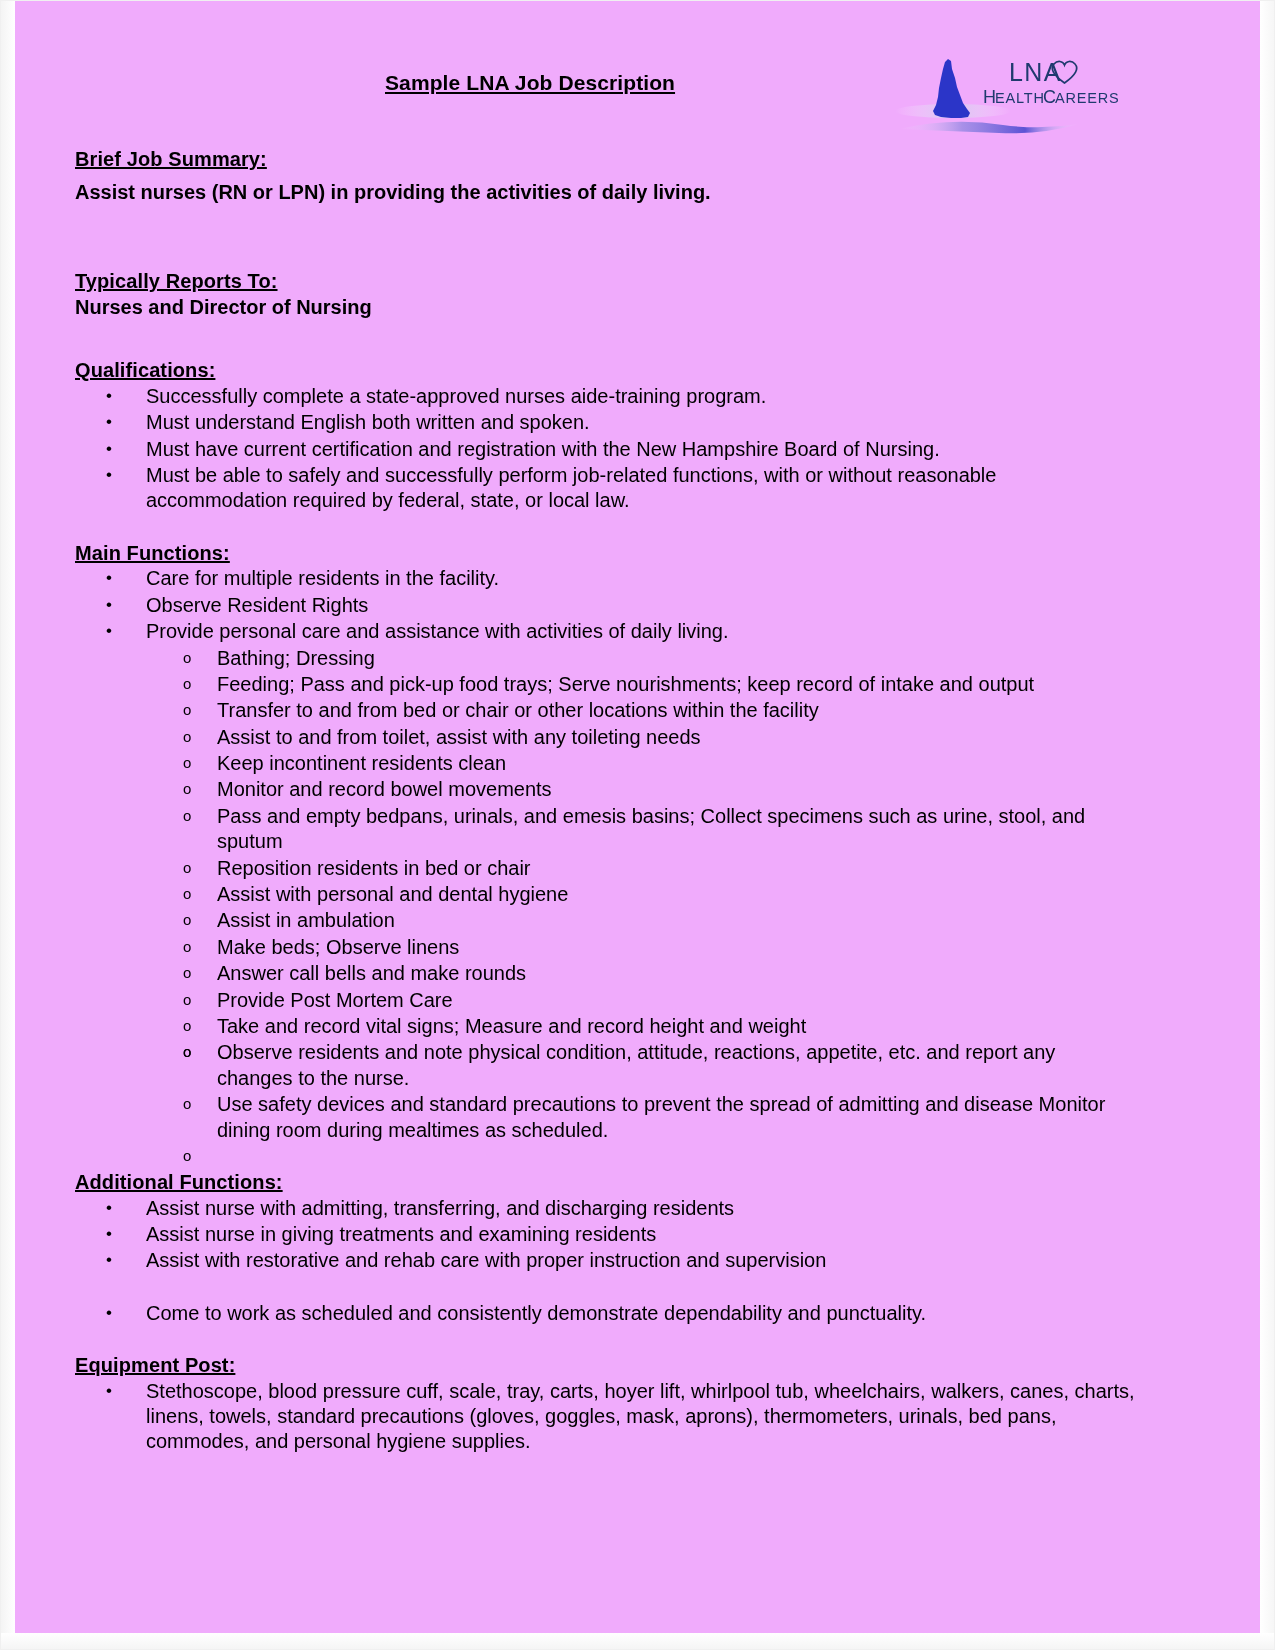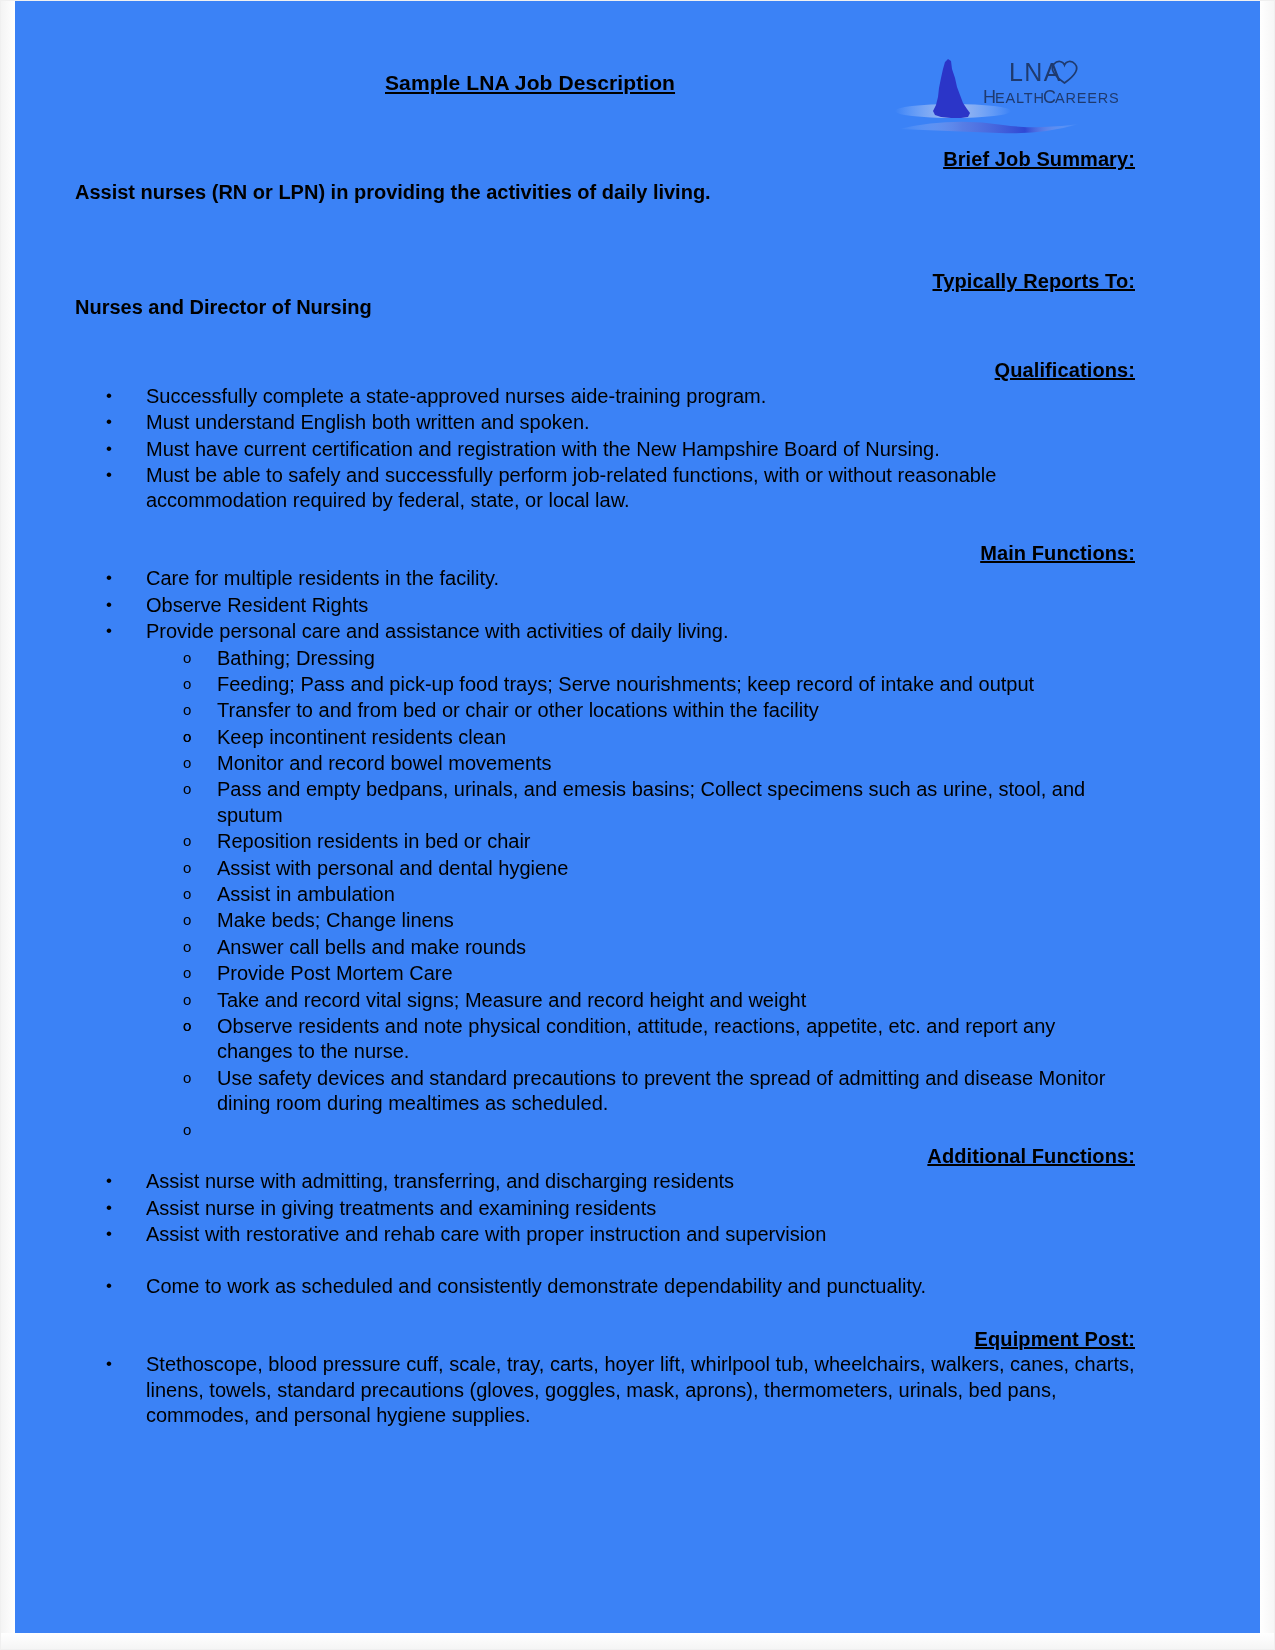--- a/index.html
+++ b/index.html
@@ -9,21 +9,21 @@
     background: #ffffff;
   }
   body {
     font-family: "Liberation Sans", sans-serif;
     color: #000000;
   }
   .page {
     position: relative;
     width: 1275px;
     height: 1650px;
-    background: #3b82f6;
+    background: #f0abfc;
     box-sizing: border-box;
     border: 1px solid #f0f0f0;
     overflow: hidden;
   }
   
   .scan-edge-left {
     position: absolute;
     left: 0; top: 0;
     width: 14px; height: 100%;
     background: linear-gradient(to right, #f4f4f4, #ffffff);
@@ -77,21 +77,20 @@
 
   
   h2.section-heading {
     font-size: 20px;
     font-weight: bold;
     text-decoration: underline;
     margin: 0;
     padding: 0;
     line-height: 1.28;
     letter-spacing: 0.1px;
-    text-align: right;
   }
   .body-line {
     font-size: 20px;
     line-height: 1.3;
     margin: 0;
     padding: 0;
     font-weight: bold;
   }
 
   .gap-xl { height: 64px; }
@@ -247,20 +246,21 @@
       <li>
         <span class="marker">o</span>
         <span class="wrap-text">Feeding; Pass and pick-up food trays; Serve nourishments; keep record of intake and output</span>
       </li>
       <li>
         <span class="marker">o</span>
         <span class="wrap-text">Transfer to and from bed or chair or other locations within the facility</span>
       </li>
       <li>
         <span class="marker">o</span>
+        <span class="wrap-text">Assist to and from toilet, assist with any toileting needs</span>
       </li>
       <li>
         <span class="marker">o</span>
         <span class="wrap-text">Keep incontinent residents clean</span>
       </li>
       <li>
         <span class="marker">o</span>
         <span class="wrap-text">Monitor and record bowel movements</span>
       </li>
       <li>
@@ -274,21 +274,21 @@
       <li>
         <span class="marker">o</span>
         <span class="wrap-text">Assist with personal and dental hygiene</span>
       </li>
       <li>
         <span class="marker">o</span>
         <span class="wrap-text">Assist in ambulation</span>
       </li>
       <li>
         <span class="marker">o</span>
-        <span class="wrap-text">Make beds; Change linens</span>
+        <span class="wrap-text">Make beds; Observe linens</span>
       </li>
       <li>
         <span class="marker">o</span>
         <span class="wrap-text">Answer call bells and make rounds</span>
       </li>
       <li>
         <span class="marker">o</span>
         <span class="wrap-text">Provide Post Mortem Care</span>
       </li>
       <li>

